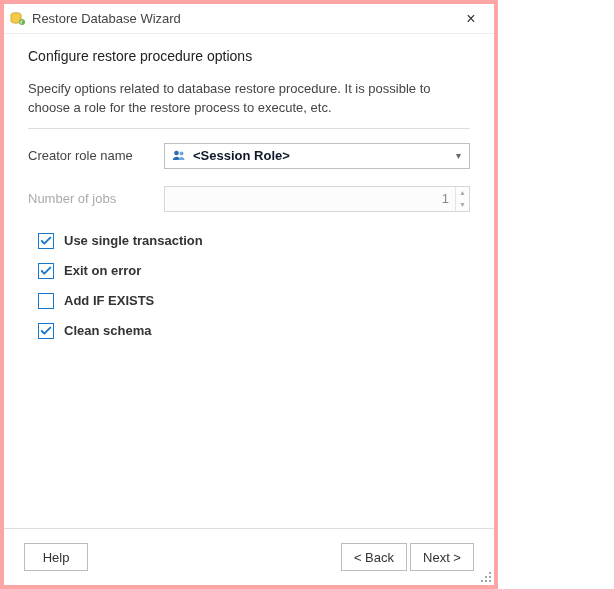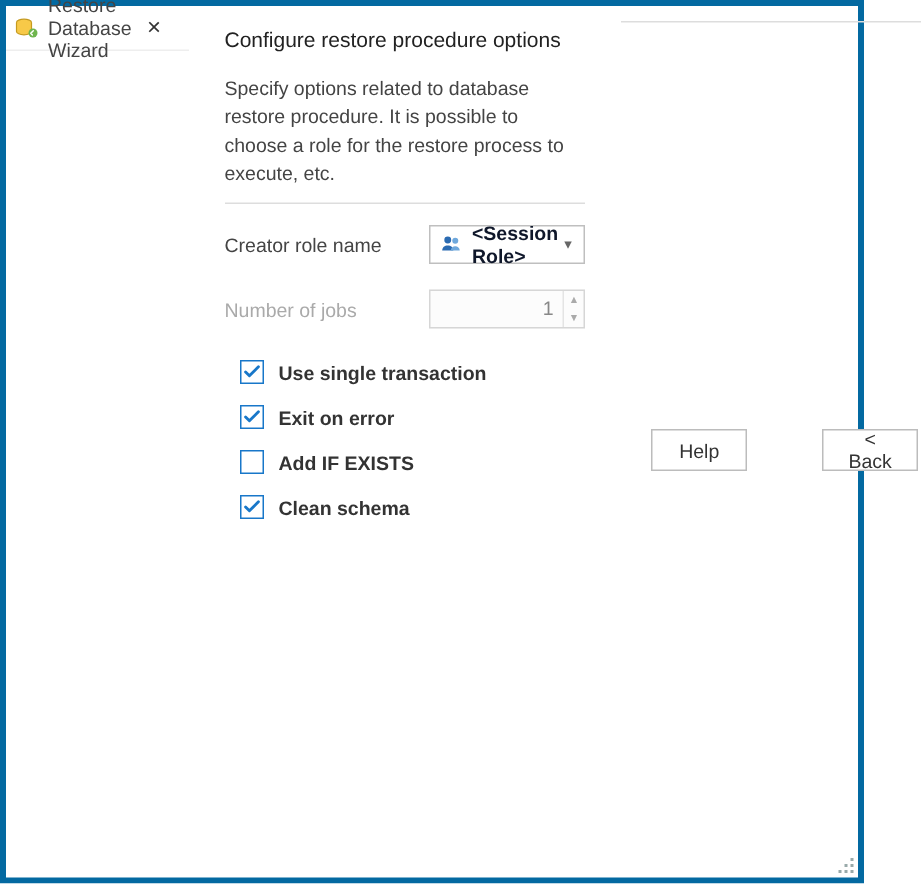--- a/index.html
+++ b/index.html
@@ -4,26 +4,26 @@
 <style>
   * { box-sizing: border-box; }
   html, body { margin: 0; padding: 0; }
   body {
     font-family: "Segoe UI", Arial, sans-serif;
     font-size: 13px;
     color: #333;
     background: #fff;
   }
   .window {
-    width: 576px;
+    width: 498px;
     height: 589px;
-    border: 4px solid #0369a1;
-    background: #fff;
-    display: flex;
-    flex-direction: row;
+    border: 4px solid #fca5a5;
+    background: #fff;
+    display: flex;
+    flex-direction: column;
     position: relative;
   }
   .titlebar {
     display: flex;
     align-items: center;
     height: 30px;
     padding: 0 8px 0 6px;
     border-bottom: 1px solid #eee;
   }
   .titlebar .app-icon {
@@ -137,21 +137,21 @@
   }
   .checkbox svg { display: none; }
   .checkbox.checked svg { display: block; }
   .check-label { font-size: 13px; color: #333; }
 
   .footer {
     border-top: 1px solid #ddd;
     padding: 14px 20px;
     display: flex;
     align-items: center;
-    gap: 25px;
+    gap: 3px;
     margin-top: 10px;
   }
   .footer .spacer { flex: 1; }
   .btn {
     min-width: 64px;
     height: 28px;
     border: 1px solid #bcbcbc;
     background: #fff;
     font-size: 13px;
     color: #333;

